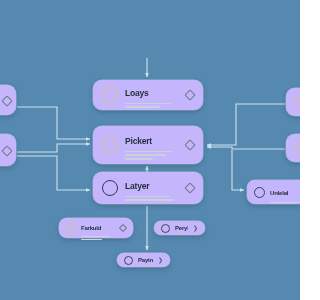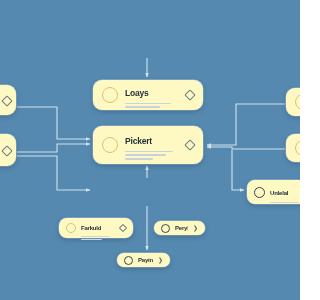--- a/index.html
+++ b/index.html
@@ -22,21 +22,21 @@
   
   #edges {
     position: absolute;
     left: 0; top: 0;
     width: 300px; height: 300px;
     pointer-events: none;
   }
   
   .card {
     position: absolute;
-    background: #fef9c3;
+    background: #c4b5fd;
     border-radius: 9px;
     box-shadow: 0 2px 5px rgba(20,45,70,0.28), 0 0 0 0.5px rgba(255,255,255,0.5);
     display: flex;
     align-items: center;
     box-sizing: border-box;
   }
   .card.big {
     padding: 7px 9px;
     gap: 7px;
   }
@@ -166,20 +166,31 @@
       <span class="title">Pickert</span>
       <span class="lines">
         <span class="ln" style="width:88%"></span>
         <span class="ln" style="width:76%"></span>
         <span class="ln" style="width:52%"></span>
       </span>
     </span>
     <span class="diamond"></span>
   </div>
 
+  <div class="card big" id="card-latyer">
+    <span class="circ lg"></span>
+    <span class="body">
+      <span class="title">Latyer</span>
+      <span class="lines">
+        <span class="ln" style="width:84%"></span>
+        <span class="ln" style="width:90%"></span>
+      </span>
+    </span>
+    <span class="diamond"></span>
+  </div>
 
   <div class="card big" id="card-left-top">
     <span class="diamond left-edge-glyph"></span>
   </div>
 
   <div class="card big" id="card-left-bot">
     <span class="diamond left-edge-glyph"></span>
   </div>
 
   <div class="card big" id="card-right-top">

